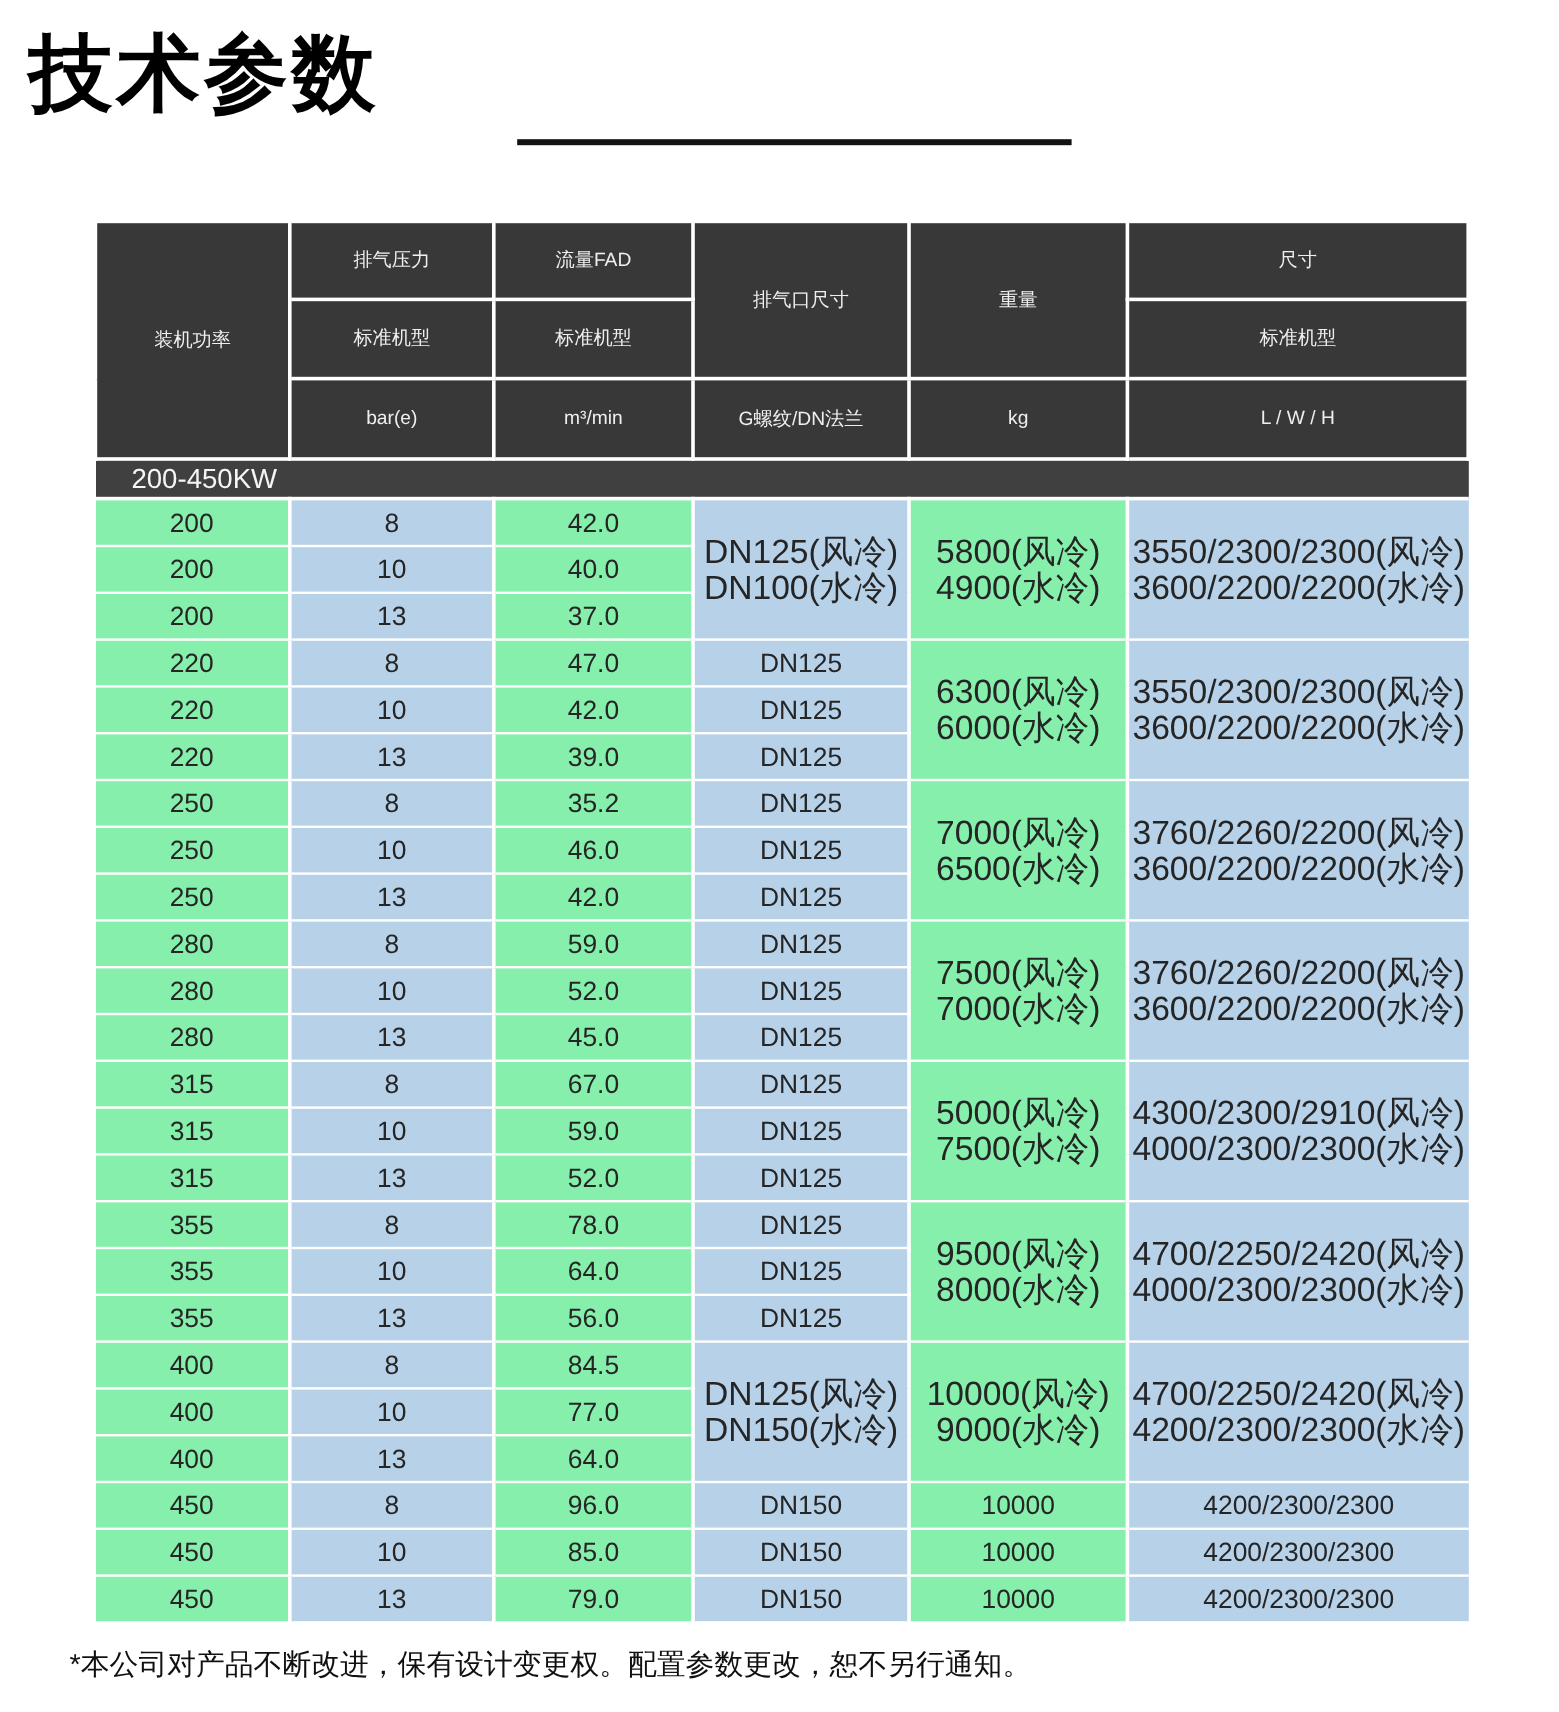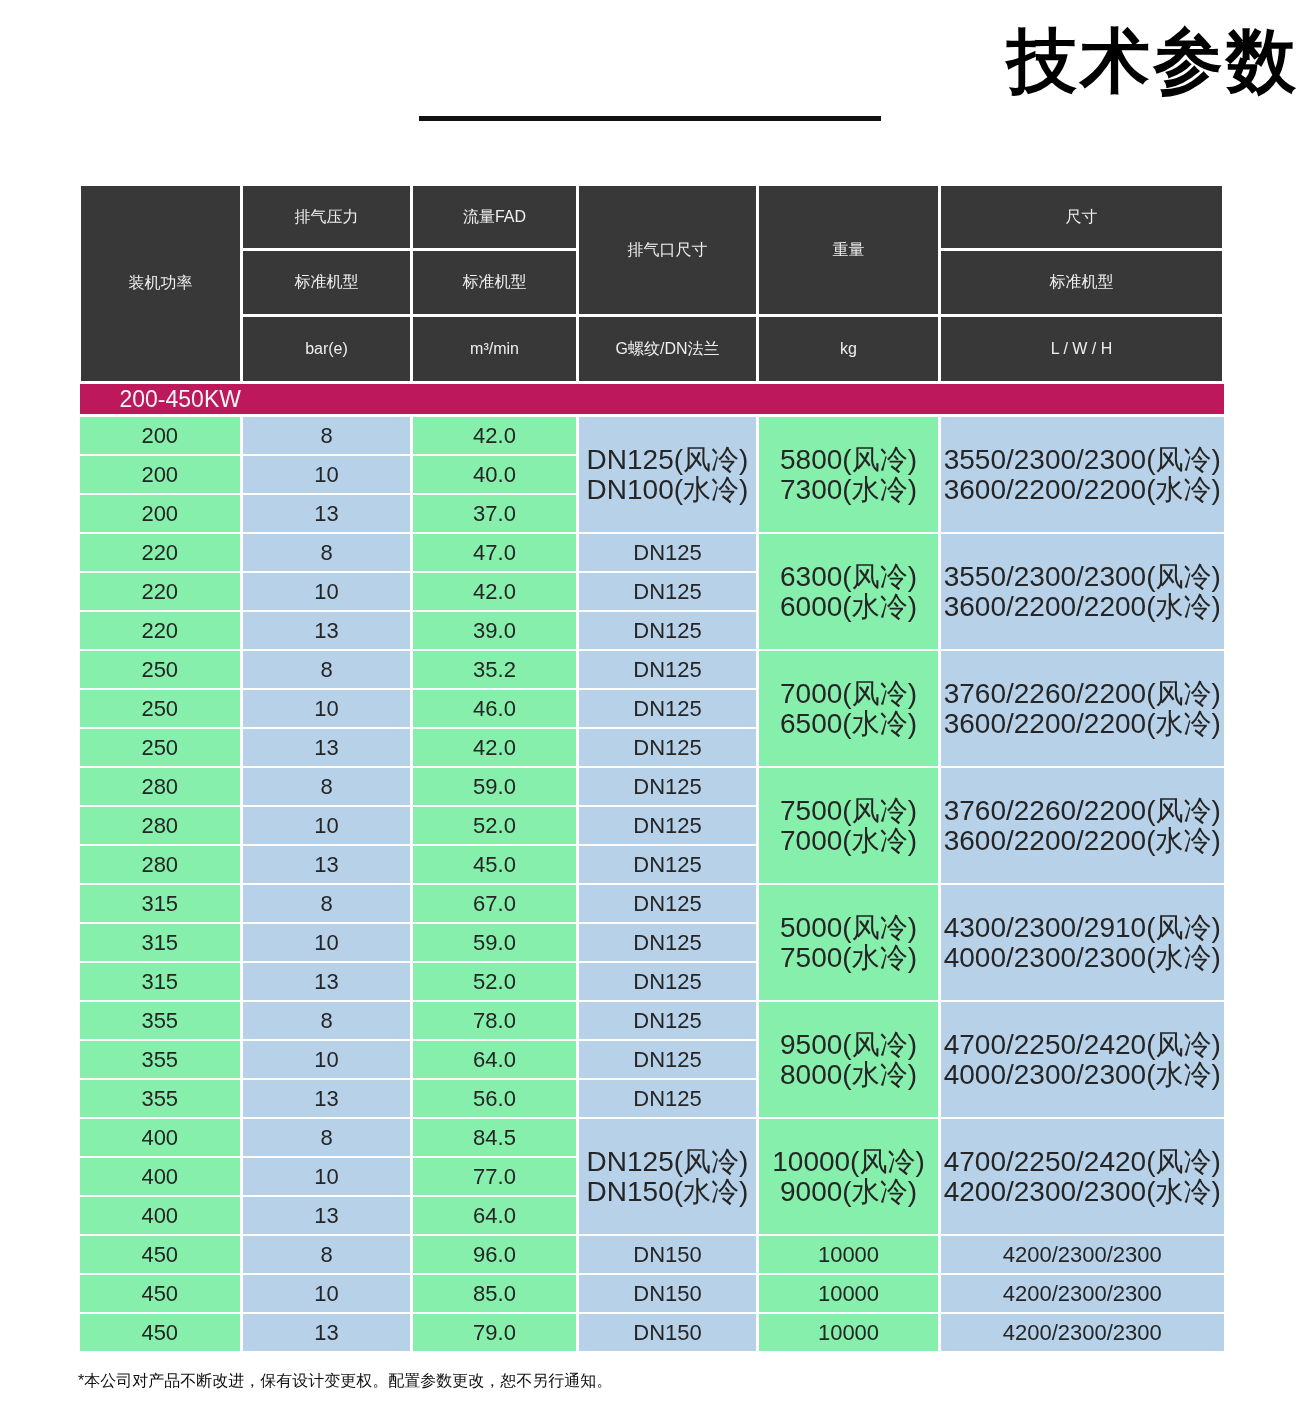--- a/index.html
+++ b/index.html
@@ -3,21 +3,21 @@
 <meta charset="utf-8">
 <style>
   html,body{margin:0;padding:0;}
   body{
     width:1299px;height:1427px;background:#ffffff;
     font-family:"Liberation Sans", sans-serif;
     color:#252525;
   }
   .page{width:1299px;height:1427px;overflow:hidden;}
 
-  .title-block{padding-top:22px;text-align:right;}
+  .title-block{padding-top:22px;text-align:left;padding-left:24px;}
   .page-title{
     margin:0;font-size:70px;line-height:78px;font-weight:600;
     color:#000;letter-spacing:3px;
   }
   .title-underline{width:462px;height:5px;background:#121212;margin:16px auto 0 auto;}
 
   table.spec{
     border-collapse:collapse;table-layout:fixed;
     width:1144px;margin:62px 0 0 78px;
   }
@@ -32,27 +32,27 @@
   table.spec td{
     padding:0;text-align:center;vertical-align:middle;
     font-size:22px;color:#252525;height:37px;
     border-left:3px solid #ffffff;border-bottom:2px solid #ffffff;
   }
   table.spec td:first-child{border-left:none;}
   td.w{background:#86efac;border-bottom-color:#d9e6f2;}
   td.b{background:#b7d1e8;}
 
   tr.section td{
-    background:#be185d;color:#f5f5f5;text-align:left;
-    padding-left:40px;font-size:23px;height:30px;
+    background:#404040;color:#f5f5f5;text-align:left;
+    padding-left:30px;font-size:23px;height:30px;
     border-left:none;border-bottom:3px solid #ffffff;
   }
   td .ln{line-height:30px;font-size:28px;}
 
-  .footnote{margin:18px 0 0 78px;font-size:16px;color:#101010;}
+  .footnote{margin:18px 0 0 58px;font-size:24px;color:#101010;}
 </style>
 </head>
 <body>
 
 <div class="page">
 
   <div class="title-block">
     <h1 class="page-title">技术参数</h1>
     <div class="title-underline"></div>
   </div>
@@ -96,21 +96,21 @@
       <tr>
         <td class="w">200</td>
         <td class="b">8</td>
         <td class="w">42.0</td>
         <td class="b" rowspan="3">
           <div class="ln">DN125(风冷)</div>
           <div class="ln">DN100(水冷)</div>
         </td>
         <td class="w" rowspan="3">
           <div class="ln">5800(风冷)</div>
-          <div class="ln">7300(水冷)</div>
+          <div class="ln">4900(水冷)</div>
         </td>
         <td class="b" rowspan="3">
           <div class="ln">3550/2300/2300(风冷)</div>
           <div class="ln">3600/2200/2200(水冷)</div>
         </td>
       </tr>
       <tr>
         <td class="w">200</td>
         <td class="b">10</td>
         <td class="w">40.0</td>

